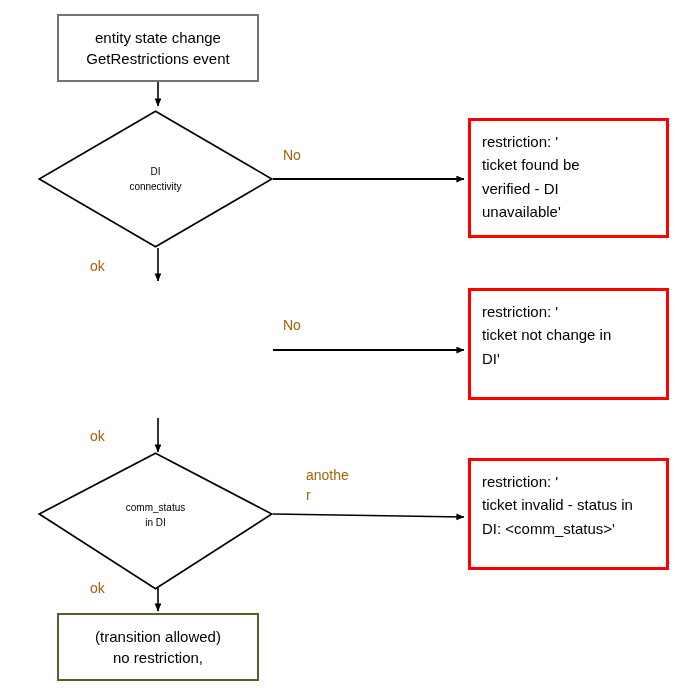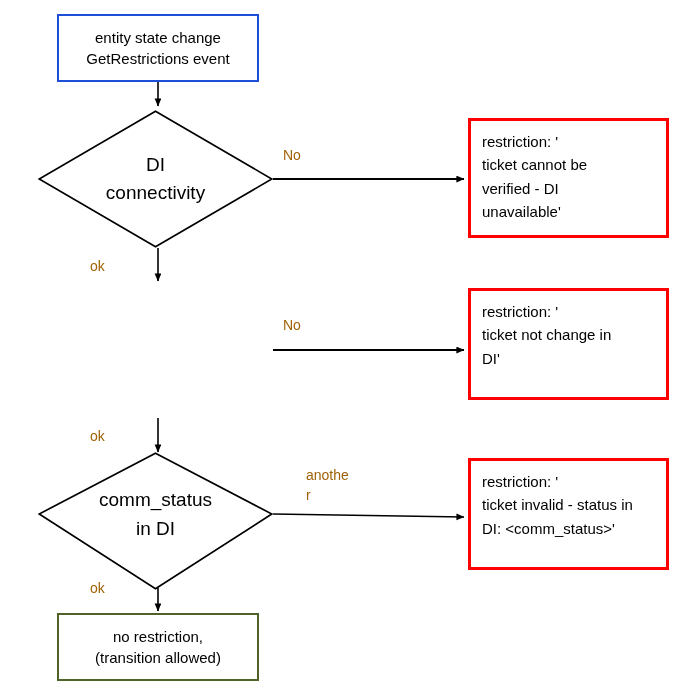--- a/index.html
+++ b/index.html
@@ -38,21 +38,21 @@
     align-items: center;
     text-align: center;
     line-height: 1.42;
     font-size: 15px;
     z-index: 3;
   }
   .node .line { display: block; white-space: pre; }
 
   
   .box-start {
-    border: 2px solid #1d4ed8;
+    border: 2px solid #737373;
   }
 
   
   .box-end {
     border: 2px solid #4F6228;
   }
 
   
   .box-restriction {
     border: 3px solid #FF0000;
@@ -78,21 +78,21 @@
     position: absolute;
     left: 0;
     top: 0;
     width: 100%;
     height: 100%;
     display: flex;
     flex-direction: column;
     justify-content: center;
     align-items: center;
     text-align: center;
-    font-size: 19px;
+    font-size: 10px;
     line-height: 1.5;
     z-index: 3;
   }
 
   
   .edge-label {
     position: absolute;
     font-size: 14px;
     color: #a16207;
     white-space: pre-wrap;
@@ -159,40 +159,40 @@
       <polygon points="117.5,1.2 233.8,62 117.5,136.8 1.2,62" fill="#ffffff" stroke="#000000" stroke-width="1.7"></polygon>
     </svg>
     <div class="dtext" style="height:125px;">
       <span class="line">comm_status</span>
       <span class="line">in DI</span>
     </div>
   </div>
 
   <div class="node box-restriction" style="left:468px; top:118px; width:201px; height:120px;">
     <span class="line">restriction: '</span>
-    <span class="line">ticket cannot be</span>
+    <span class="line">ticket found be</span>
     <span class="line">verified - DI</span>
     <span class="line">unavailable'</span>
   </div>
 
   <div class="node box-restriction" style="left:468px; top:288px; width:201px; height:112px;">
     <span class="line">restriction: '</span>
     <span class="line">ticket not change in</span>
     <span class="line">DI'</span>
   </div>
 
   <div class="node box-restriction" style="left:468px; top:458px; width:201px; height:112px;">
     <span class="line">restriction: '</span>
     <span class="line">ticket invalid - status in</span>
     <span class="line">DI: &lt;comm_status&gt;'</span>
   </div>
 
   <div class="node box-end" style="left:57px; top:613px; width:202px; height:68px;">
+    <span class="line">(transition allowed)</span>
     <span class="line">no restriction,</span>
-    <span class="line">(transition allowed)</span>
   </div>
 
   <div class="edge-label" style="left:283px; top:145px;">No</div>
 
   <div class="edge-label" style="left:90px; top:256px;">ok</div>
 
   <div class="edge-label" style="left:283px; top:315px;">No</div>
 
   <div class="edge-label" style="left:90px; top:426px;">ok</div>
 

